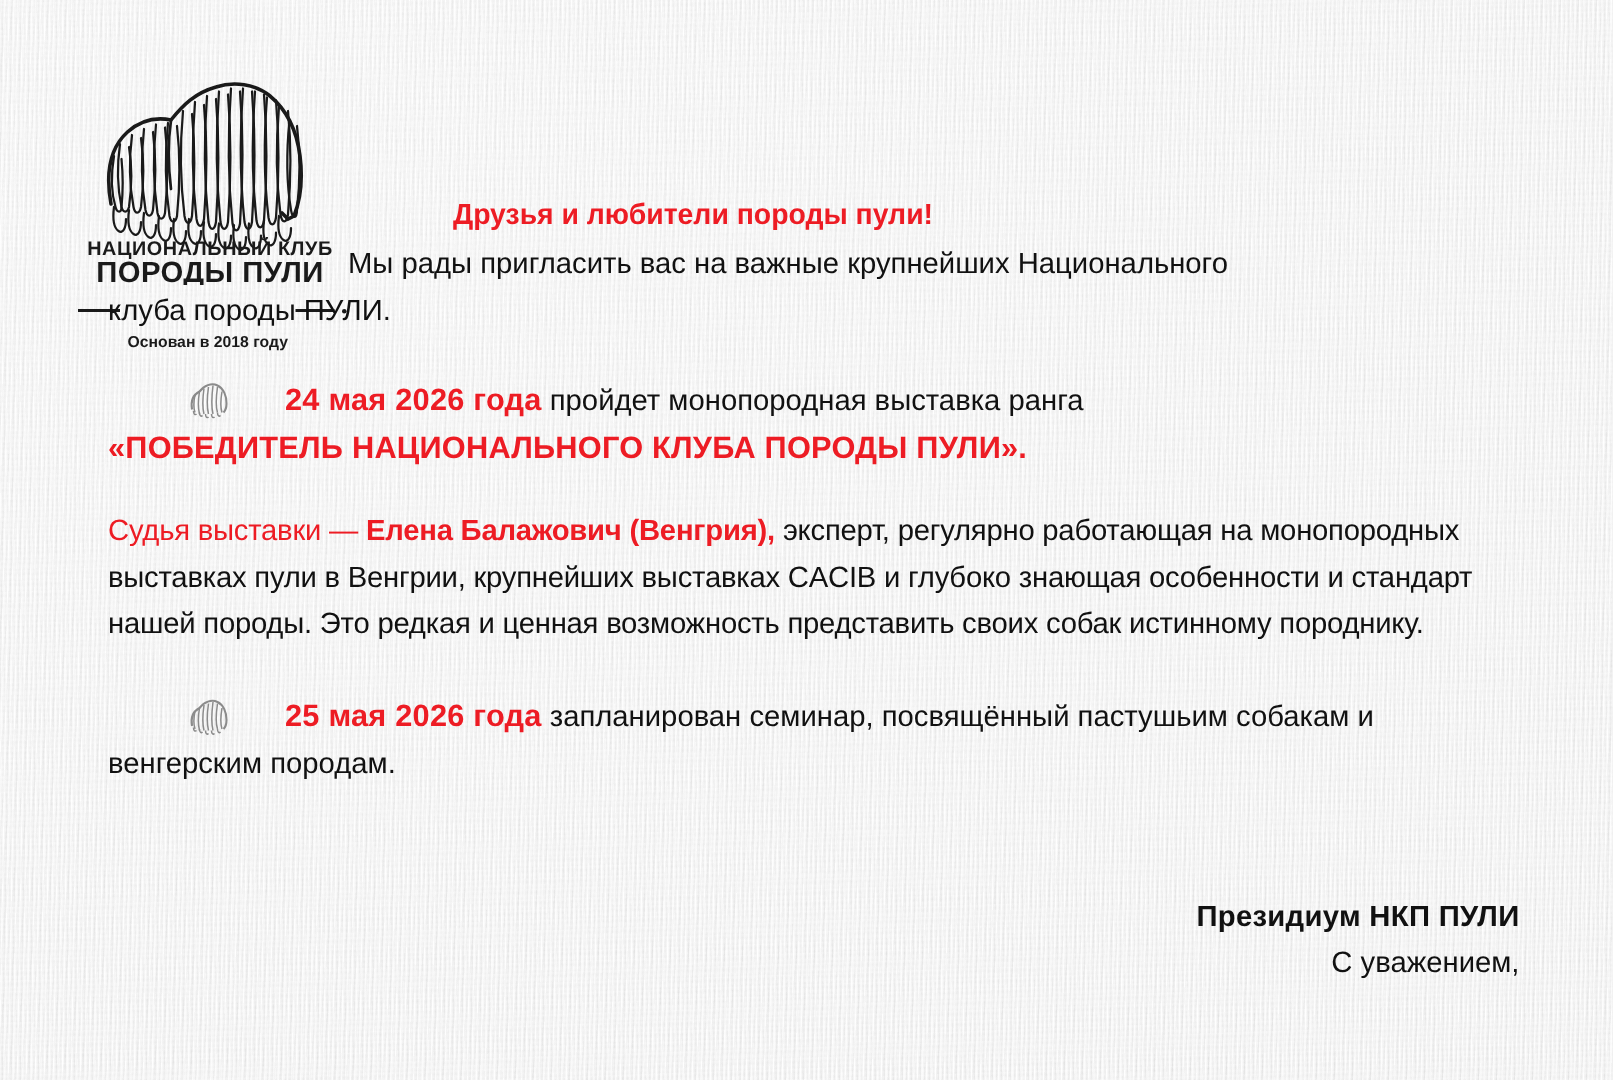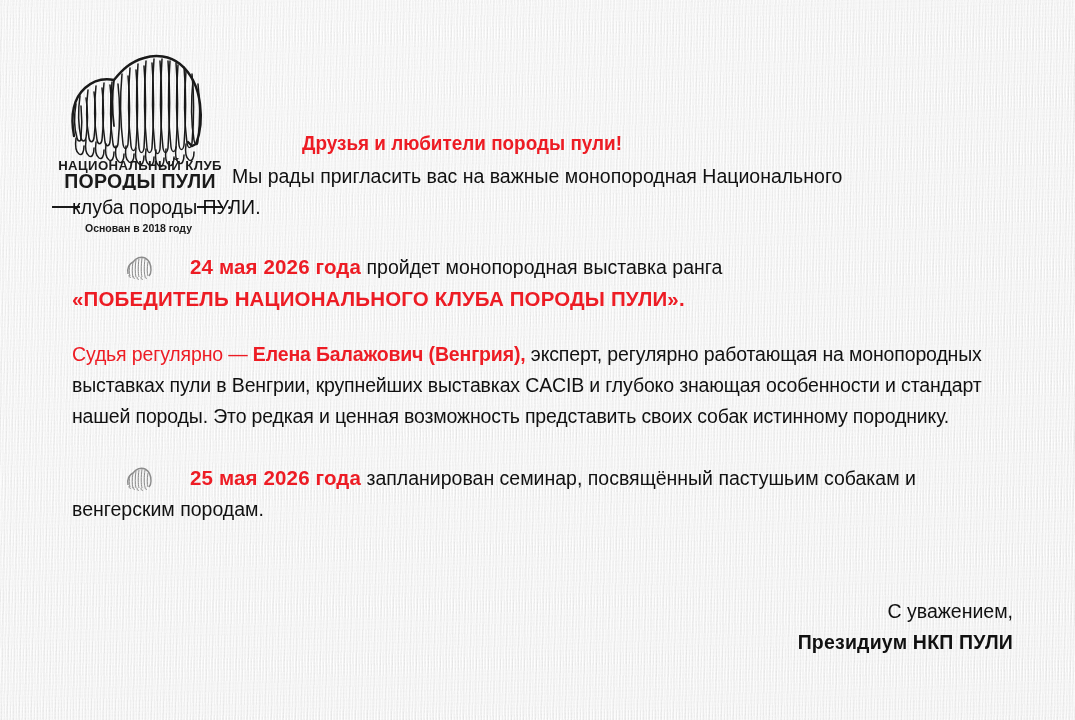--- a/index.html
+++ b/index.html
@@ -217,21 +217,21 @@
     <span style="flex:0 0 26px;height:2px;background:#1a1a1a;"></span>
     <span style="flex:0 0 3px;height:3px;background:#1a1a1a;border-radius:50%;"></span>
   </div>
 
 
   <div id="body-text">
 
     <div class="greeting">Друзья и любители породы пули!</div>
 
     <p class="para">
-      <span style="display:inline-block;width:160px;"></span><span>Мы рады пригласить вас на важные монопородная Национального</span><br>
+      <span style="display:inline-block;width:160px;"></span><span>Мы рады пригласить вас на важные крупнейших Национального</span><br>
       <span>клуба породы ПУЛИ.</span>
     </p>
 
     <div class="gap-1"></div>
 
     <p class="para">
       <span class="bullet-dog">
         <svg viewBox="0 0 30 26" xmlns="http://www.w3.org/2000/svg">
           <g fill="none" stroke="#8b8b8b" stroke-width="1">
             <path d="M4 20 C3 14 5 10 9 8 C12 4 17 2 21 4 C25 6 27 11 27 16 C27 19 26 21 25 22" stroke-width="1.4"></path>
@@ -251,21 +251,21 @@
         </svg>
       </span><span class="big-red">24 мая 2026 года</span><span class="blk"> пройдет монопородная выставка ранга</span>
     </p>
     <p class="para">
       <span class="big-red">«ПОБЕДИТЕЛЬ НАЦИОНАЛЬНОГО КЛУБА ПОРОДЫ ПУЛИ».</span>
     </p>
 
     <div class="gap-2"></div>
 
     <p class="para tight">
-      <span class="red">Судья регулярно — </span><span class="red-b">Елена Балажович (Венгрия),</span><span class="blk"> эксперт, регулярно работающая на монопородных выставках пули в Венгрии, крупнейших выставках CACIB и глубоко знающая особенности и стандарт нашей породы. Это редкая и ценная возможность представить своих собак истинному породнику.</span>
+      <span class="red">Судья выставки — </span><span class="red-b">Елена Балажович (Венгрия),</span><span class="blk"> эксперт, регулярно работающая на монопородных выставках пули в Венгрии, крупнейших выставках CACIB и глубоко знающая особенности и стандарт нашей породы. Это редкая и ценная возможность представить своих собак истинному породнику.</span>
     </p>
 
     <div class="gap-3"></div>
 
     <p class="para">
       <span class="bullet-dog">
         <svg viewBox="0 0 30 26" xmlns="http://www.w3.org/2000/svg">
           <g fill="none" stroke="#8b8b8b" stroke-width="1">
             <path d="M4 20 C3 14 5 10 9 8 C12 4 17 2 21 4 C25 6 27 11 27 16 C27 19 26 21 25 22" stroke-width="1.4"></path>
             <path d="M6 10 C5 15 5 19 6 22"></path>
@@ -281,17 +281,17 @@
               <path d="M17 23 C17 25 18 26 19 25"></path>
             <path d="M21 22 C21 24 22 25 23 24"></path>
           </g>
         </svg>
       </span><span class="big-red">25 мая 2026 года</span><span class="blk"> запланирован семинар, посвящённый пастушьим собакам и венгерским породам.</span>
     </p>
 
   </div>
 
   <div id="signature">
+    <div id="sig-name">Президиум НКП ПУЛИ</div>
     <div>С уважением,</div>
-    <div id="sig-name">Президиум НКП ПУЛИ</div>
   </div>
 
 </div>
 
 </body></html>

